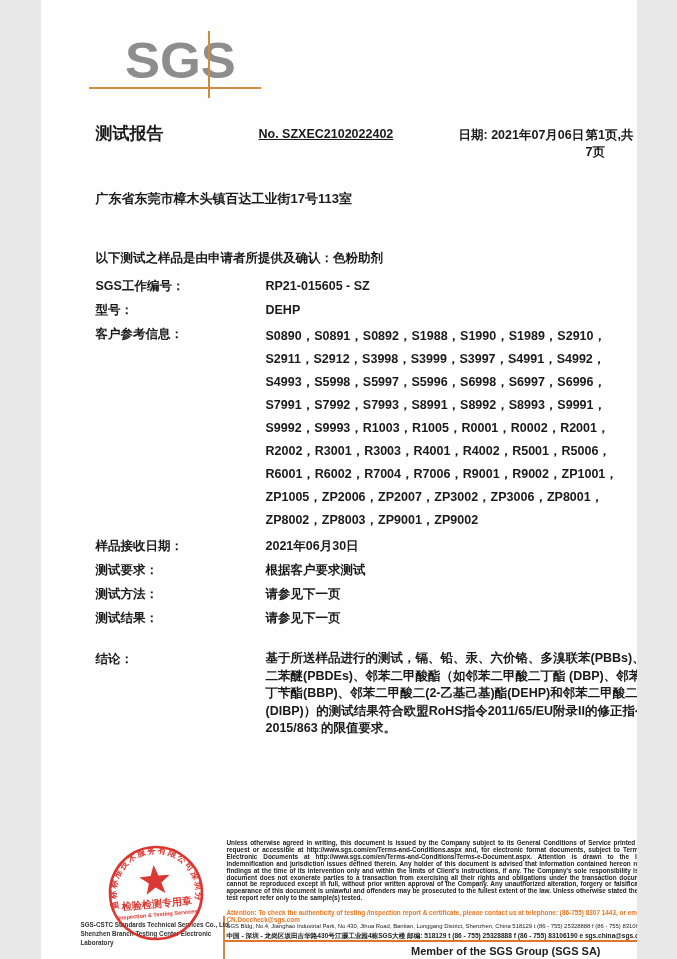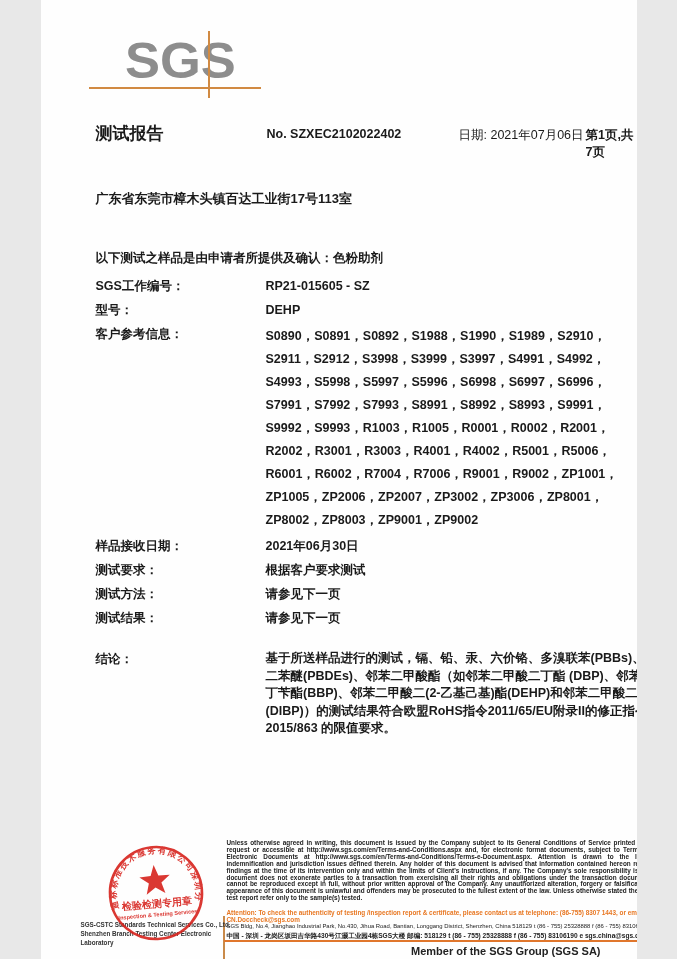--- a/index.html
+++ b/index.html
@@ -13,22 +13,22 @@
   
   .logo-text {
     left:84px; top:36px; font-size:50px; font-weight:bold;
     color:#8d8d8d; line-height:1; letter-spacing:0px;
     transform:scale(1.05,1.0); transform-origin:left top;
   }
   .h-rule-top { left:48px; top:87px; width:172px; height:2px; background:#d18a42; }
   .v-rule-top { left:167px; top:31px; width:2px; height:67px; background:#d18a42; }
 
   .report-title { left:55px; top:122px; font-size:17px; font-weight:bold; }
-  .report-no   { left:226px; top:127px; font-size:12.5px; font-weight:bold; }
-  .report-date { left:418px; top:127px; font-size:12.5px; font-weight:normal; }
+  .report-no   { left:218px; top:127px; font-size:12.5px; font-weight:bold;text-decoration:underline; }
+  .report-date { left:418px; top:127px; font-size:12.5px; font-weight:bold; }
   .report-page { left:545px; top:127px; font-size:12.5px; font-weight:bold; }
 
   .company { left:55px; top:164px; font-size:13px; font-weight:bold; }
   .address { left:55px; top:190px; font-size:13px; font-weight:bold; }
 
   
   .content { left:55px; top:249px; width:586px; font-size:12.5px; font-weight:bold; }
   .intro { margin-bottom:9px; line-height:19px; }
   .frow { display:flex; margin-bottom:5px; line-height:19px; }
   .flabel { width:170px; flex-shrink:0; }

